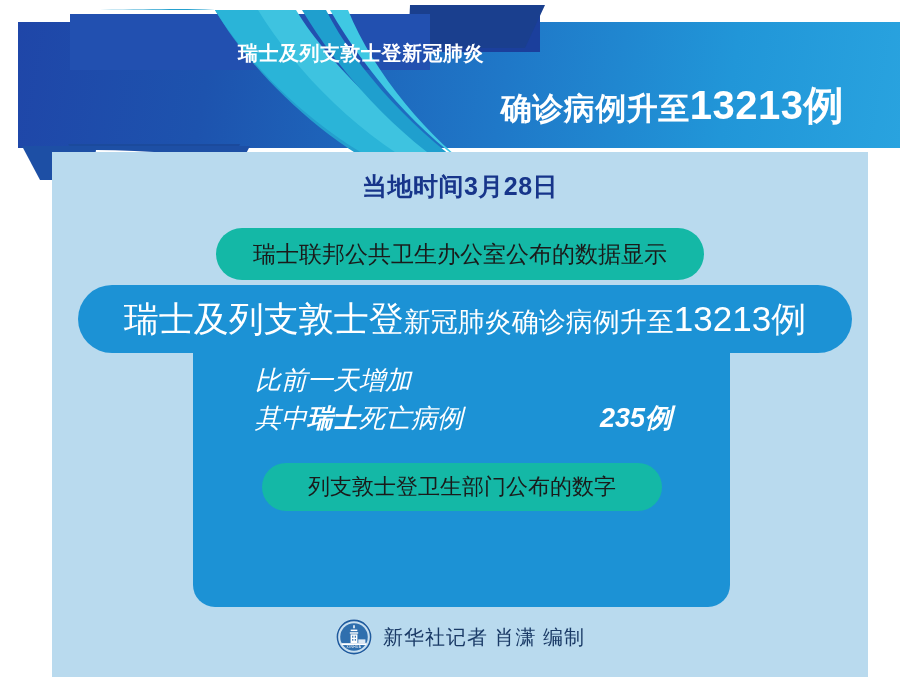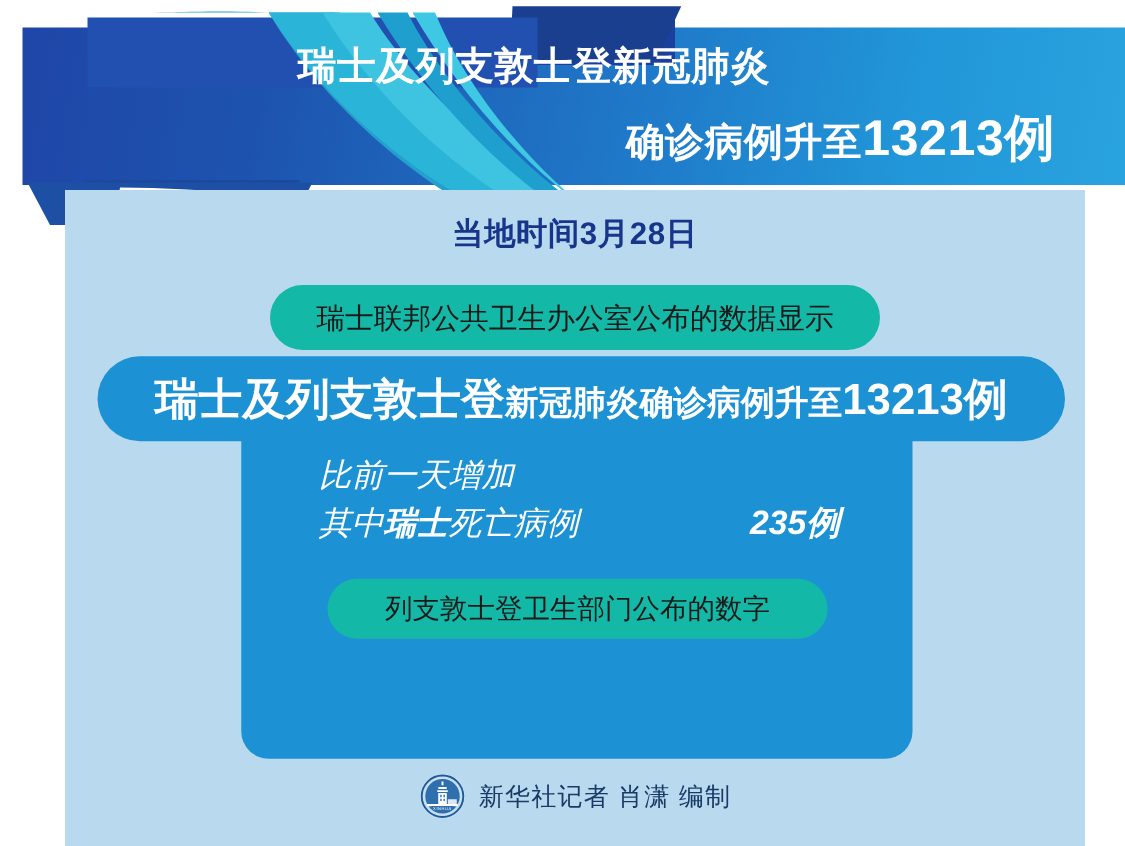--- a/index.html
+++ b/index.html
@@ -47,21 +47,21 @@
     box-sizing: border-box;
     z-index: 5;
   }
   .header-line {
     color: #ffffff;
     font-weight: bold;
     letter-spacing: 0.5px;
     line-height: 1.12;
     white-space: nowrap;
   }
-  .header-line1 { font-size: 31px; margin-bottom: 18px; align-self: flex-start; padding-left: 38px; text-align: right;}
+  .header-line1 { font-size: 20px; margin-bottom: 18px; align-self: flex-start; padding-left: 38px; text-align: right;}
   .header-line2 { font-size: 31px; }
   .hl-big { font-size: 40px; }
 
   
   .body-panel {
     position: absolute;
     left: 52px; top: 152px;
     width: 816px; height: 525px;
     background: #b9daee;
   }
@@ -101,21 +101,21 @@
     width: 774px; height: 68px;
     background: #1c92d5;
     border-radius: 38px;
     display: flex;
     align-items: center;
     justify-content: center;
     z-index: 4;
   }
   .blue-pill-text {
     color: #ffffff;
-    font-weight: bold;
+    font-weight: normal;
     font-size: 27px;
     white-space: nowrap;
     letter-spacing: 0px;
   }
   .bp-big { font-size: 35px; }
 
   
   .blue-block {
     position: absolute;
     left: 193px; top: 340px;

